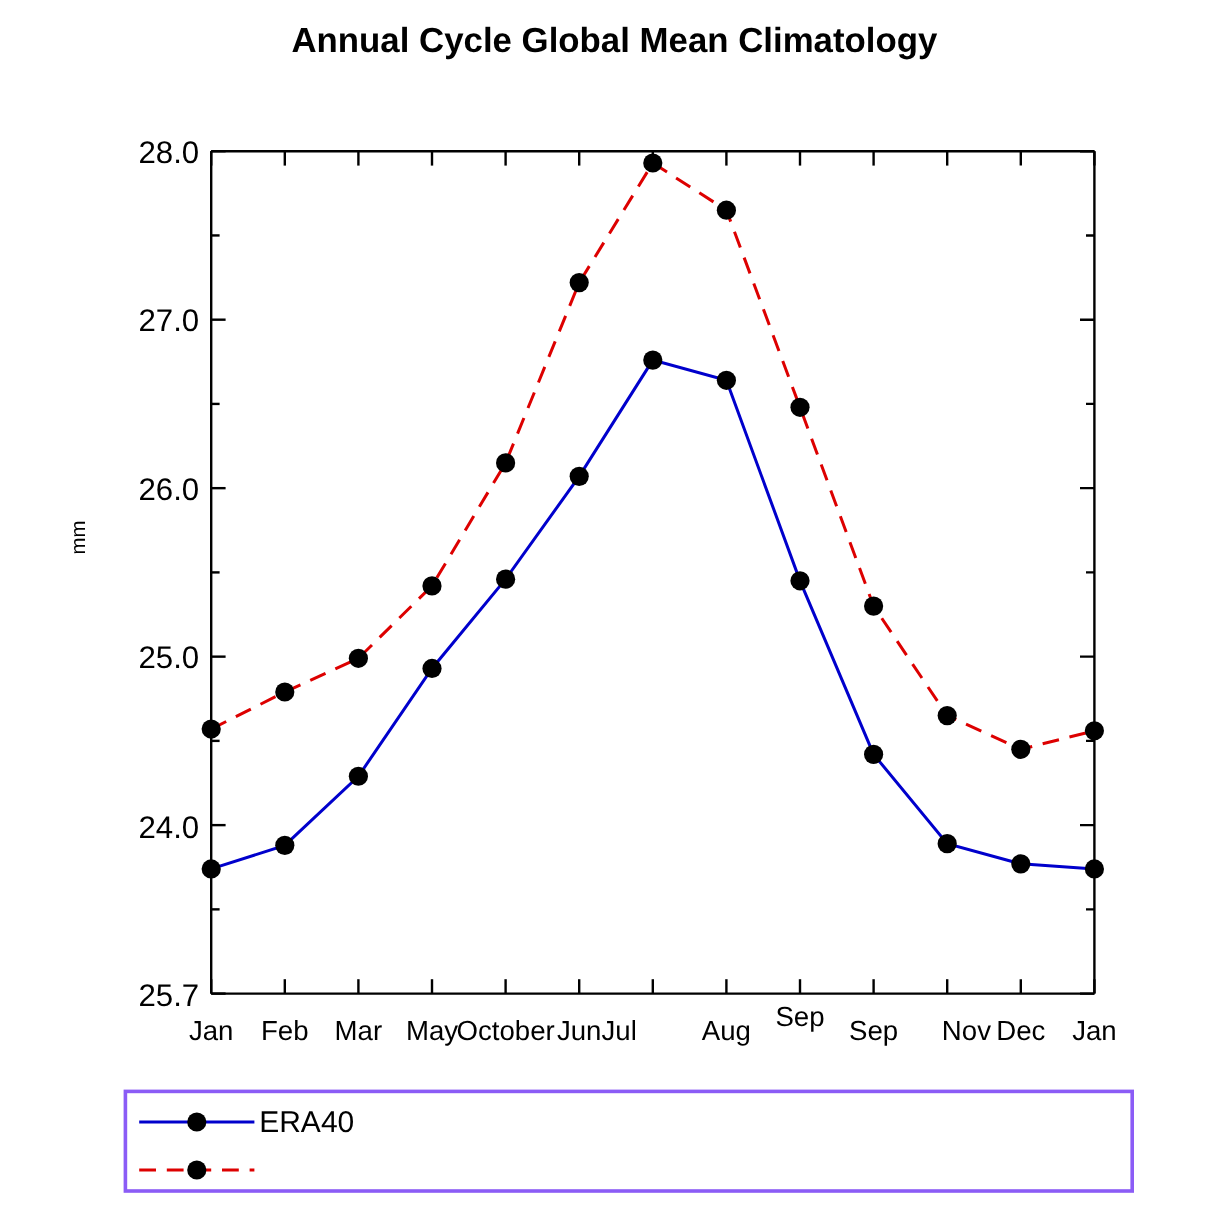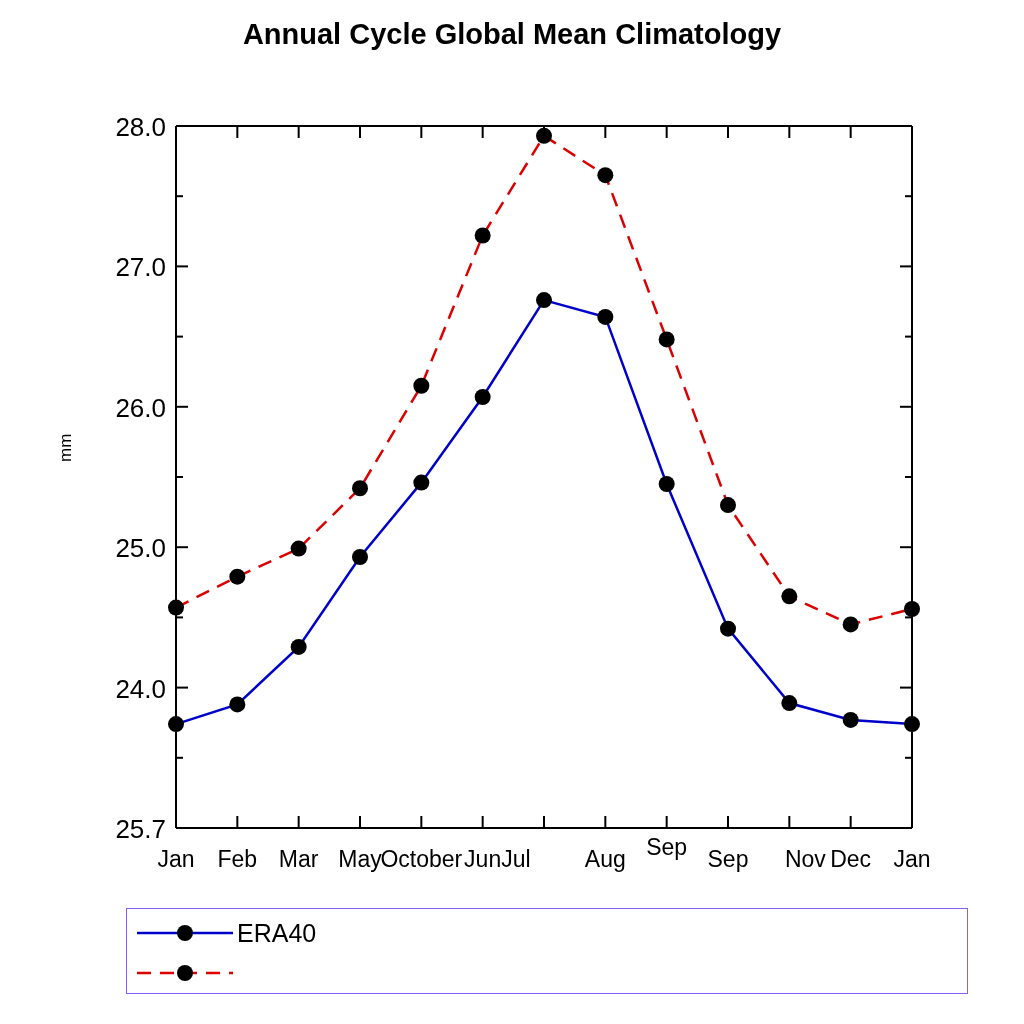--- a/index.html
+++ b/index.html
@@ -69,25 +69,25 @@
   }
   svg.plot {
     position: absolute;
     left: 0;
     top: 0;
     width: 1024px;
     height: 1024px;
   }
   .legend-box {
     position: absolute;
-    left: 126px;
+    left: 103px;
     top: 908px;
     width: 842px;
     height: 86px;
-    border: 1px solid #8b5cf6;
+    border: 3px solid #8b5cf6;
     background: #ffffff;
     box-sizing: border-box;
   }
   .legend-row {
     position: absolute;
     left: 0;
     height: 43px;
     width: 100%;
   }
   .legend-text {

